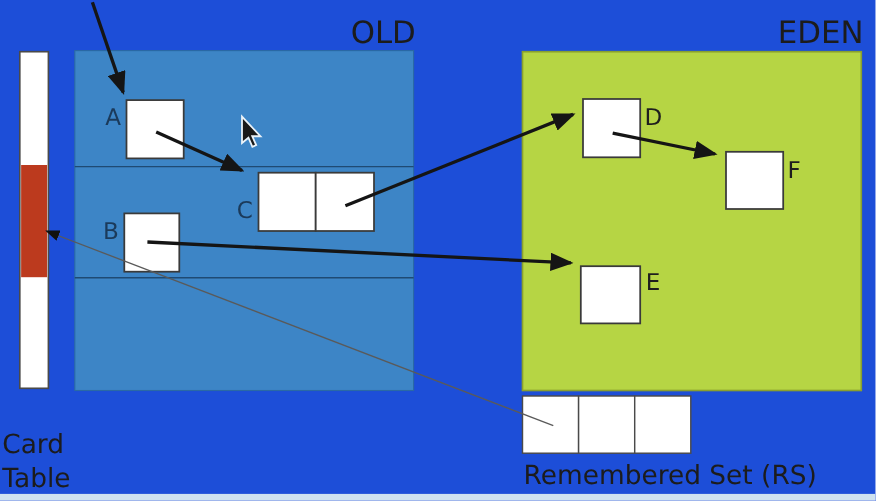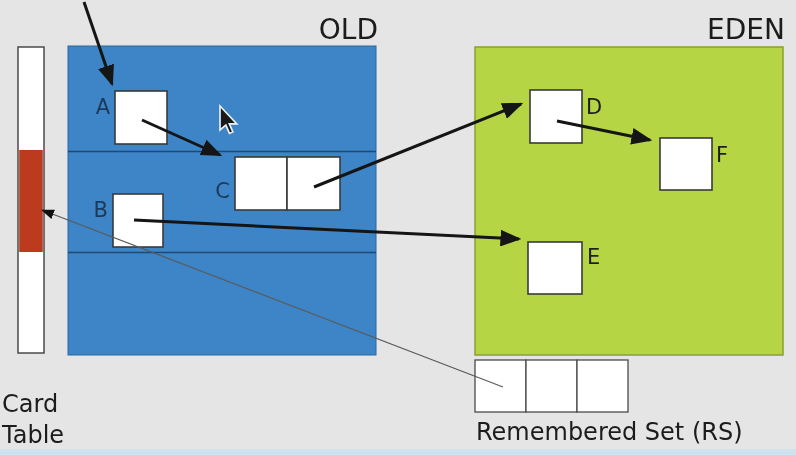--- a/index.html
+++ b/index.html
@@ -6,21 +6,21 @@
     margin: 0;
     padding: 0;
     background: #fcfcfc;
     font-family: "DejaVu Sans", "Liberation Sans", sans-serif;
   }
   .stage {
     position: relative;
     width: 796px;
     height: 455px;
     overflow: hidden;
-    background: #e5e5e5;
+    background: #1d4ed8;
   }
   svg { display: block; }
   text { user-select: none; }
   .region-title { font-size: 28px; }
   .obj-label { font-size: 21px; }
   .caption { font-size: 24px; }
 </style>
 </head>
 <body>
 

